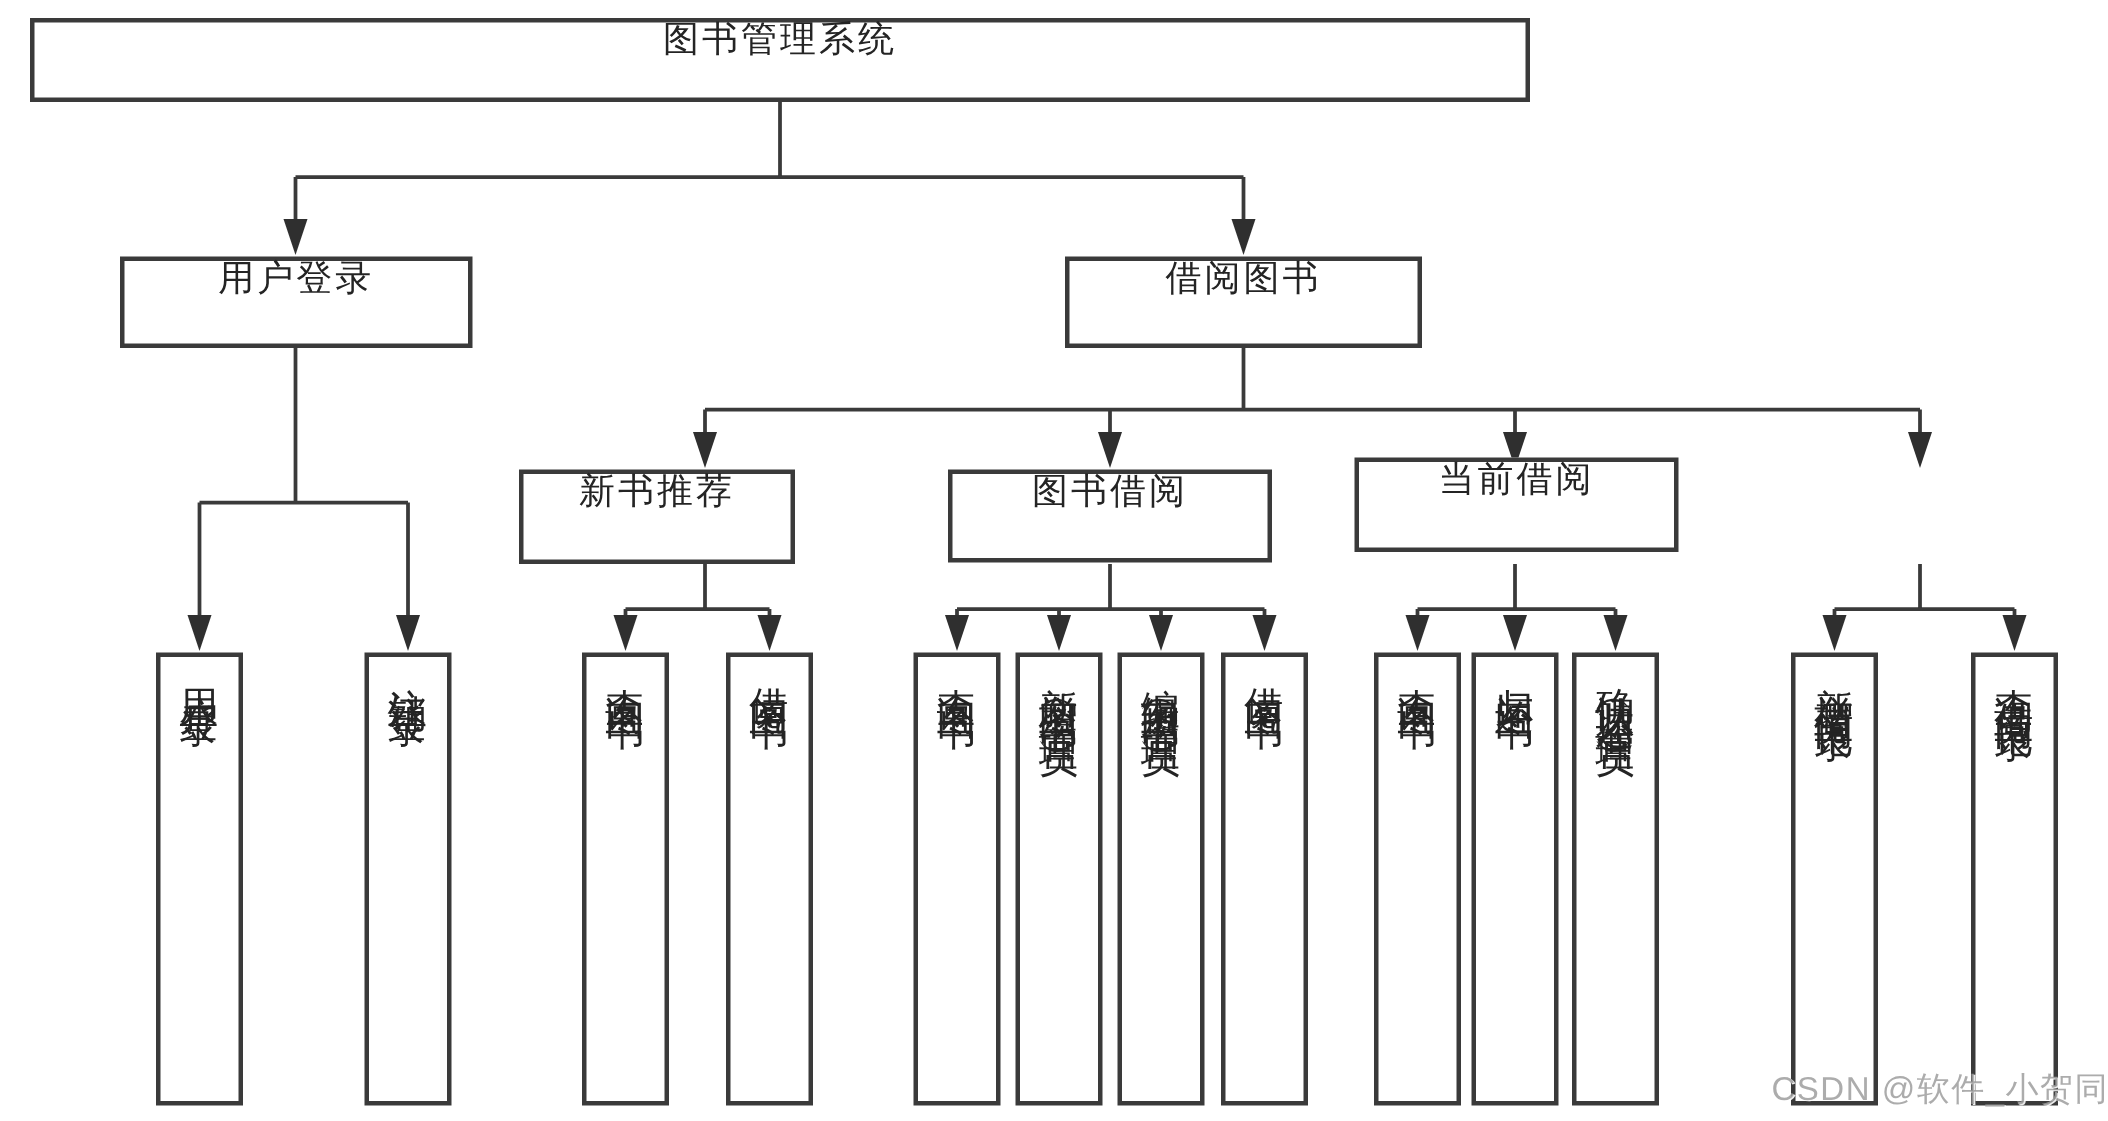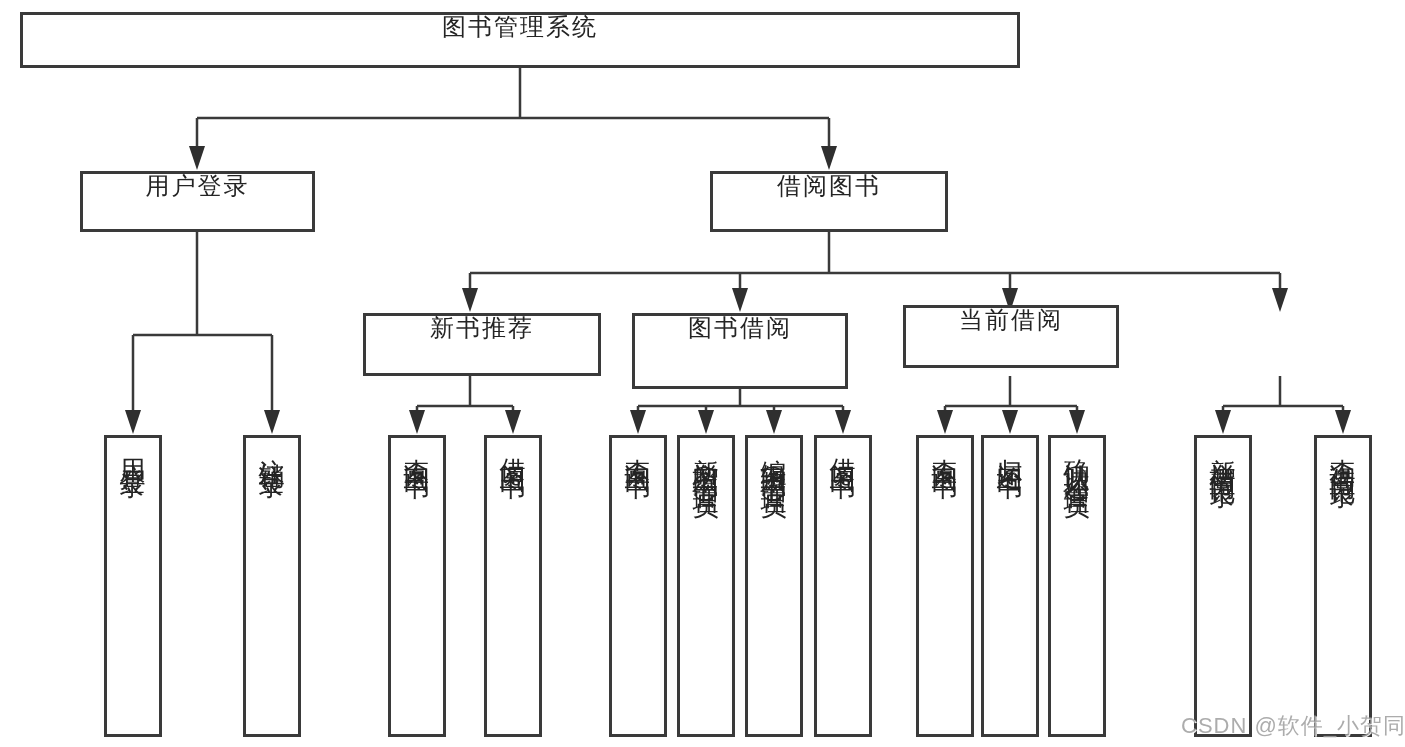--- a/index.html
+++ b/index.html
@@ -70,24 +70,24 @@
     <span>图书管理系统</span>
   </div>
 
   <div class="box h-box" style="left:80px;top:171px;width:235px;height:61px">
     <span>用户登录</span>
   </div>
   <div class="box h-box" style="left:710px;top:171px;width:238px;height:61px">
     <span>借阅图书</span>
   </div>
 
-  <div class="box h-box" style="left:363px;top:313px;width:238px;height:63px">
+  <div class="box h-box" style="left:346px;top:313px;width:184px;height:63px">
     <span>新书推荐</span>
   </div>
-  <div class="box h-box" style="left:632px;top:313px;width:216px;height:76px">
+  <div class="box h-box" style="left:632px;top:313px;width:216px;height:62px">
     <span>图书借阅</span>
   </div>
   <div class="box h-box" style="left:903px;top:305px;width:216px;height:63px">
     <span>当前借阅</span>
   </div>
 
   <div class="box v-box" style="left:104px;top:435px;width:58px;height:302px">
     <span>用户登录</span>
   </div>
   <div class="box v-box" style="left:243px;top:435px;width:58px;height:302px">

